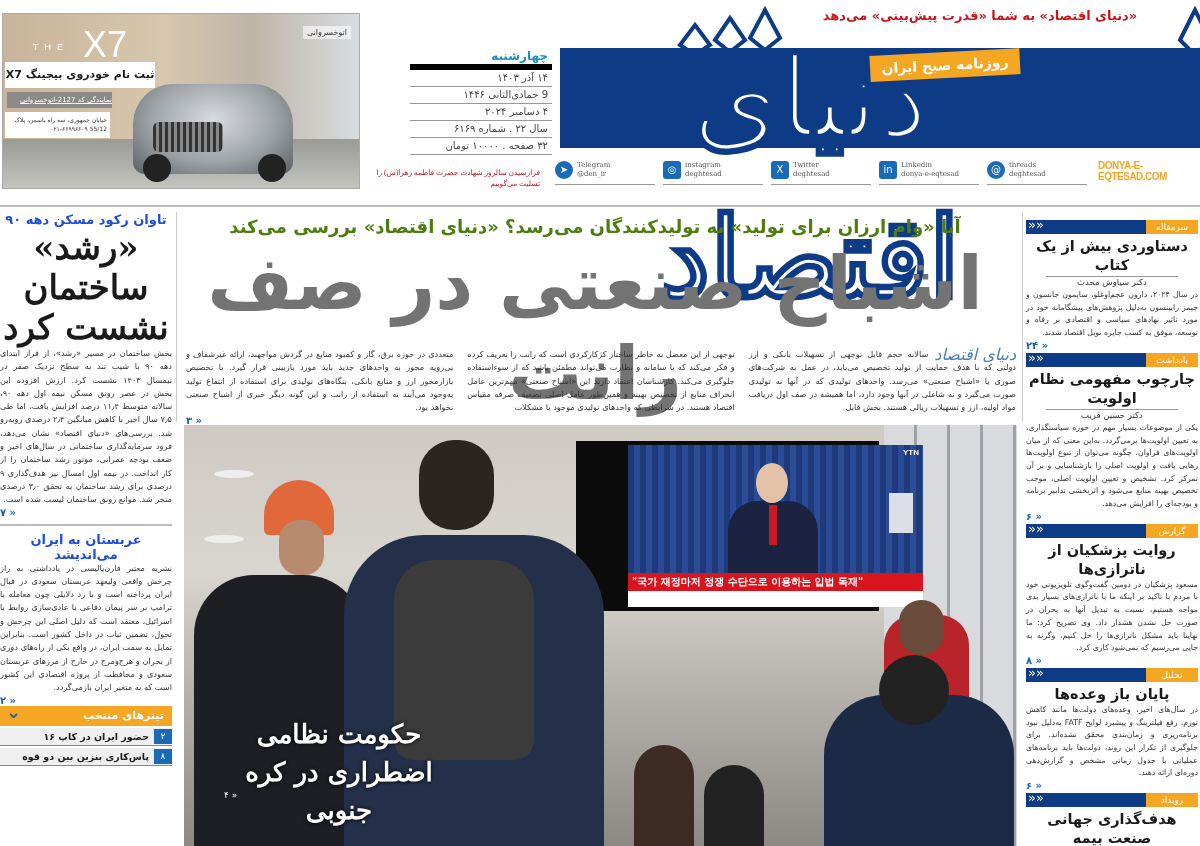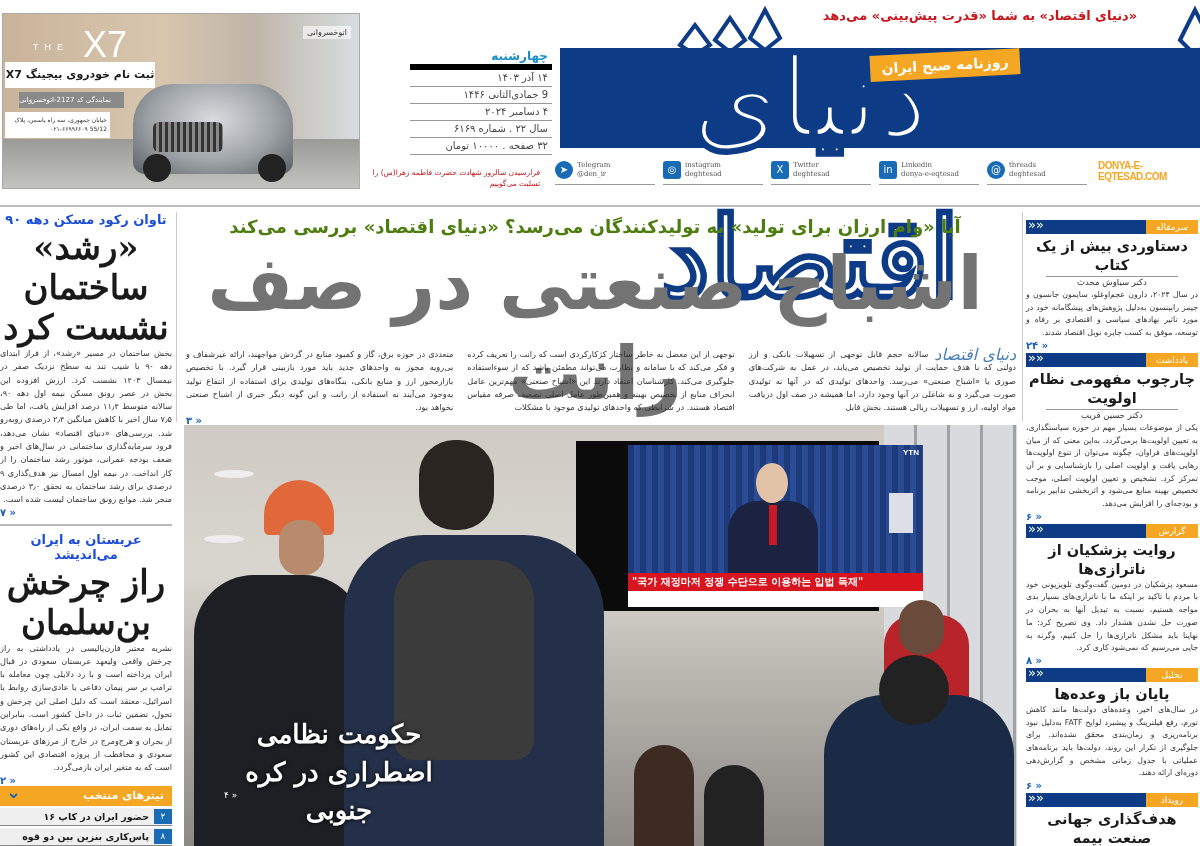--- a/index.html
+++ b/index.html
@@ -13,31 +13,31 @@
   #morning-badge { left: 870px; top: 52px; width: 150px; height: 26px; background: #f5a623; color: #fff; font-size: 14px; font-weight: bold; text-align: center; line-height: 26px; transform: rotate(-3deg); direction: rtl; }
   #social-row { left: 555px; top: 157px; width: 545px; height: 28px; display: flex; direction: ltr; gap: 8px; }
   .social { display: flex; align-items: center; gap: 4px; width: 100px; border-bottom: 1px solid #999; padding-bottom: 2px; }
   .social .ic { width: 18px; height: 18px; border-radius: 50%; background: #1a6bb5; color: #fff; font-size: 10px; text-align: center; line-height: 18px; flex-shrink: 0; }
   .social .ic.sq { border-radius: 3px; }
   .social .txt { font-family: "DejaVu Serif", serif; font-size: 7px; color: #555; line-height: 9px; }
   #site-url { left: 1098px; top: 160px; width: 102px; color: #f5a623; font-size: 10px; font-family: "Liberation Sans", sans-serif; font-weight: bold; letter-spacing: -0.5px; }
   #date-box { left: 410px; top: 48px; width: 142px; direction: rtl; font-size: 10px; color: #444; }
   #date-box .day { color: #1a8fc9; font-weight: bold; font-size: 12px; border-bottom: 6px solid #000000; padding: 1px 4px; }
   #date-box .row { border-bottom: 1px solid #999; padding: 2px 4px; line-height: 12px; }
-  #condolence { left: 370px; top: 167px; width: 170px; color: #c7161c; font-size: 7.5px; direction: rtl; line-height: 11px; }
+  #condolence { left: 370px; top: 167px; width: 170px; color: #c7161c; font-size: 7.5px; direction: rtl; line-height: 11px; font-family: Liberation Serif, serif; }
   
   #ad { left: 2px; top: 13px; width: 358px; height: 176px; background: linear-gradient(90deg,#c9b49a 0%,#d8c6ae 45%,#bfb5a8 70%,#d7dde0 100%); overflow: hidden; border: 1px solid #aaa; }
   #ad .floor { position: absolute; left: 0; top: 125px; width: 100%; height: 55px; background: linear-gradient(#9a9a96,#c8c8c4); }
   #ad .car { position: absolute; left: 130px; top: 70px; width: 160px; height: 90px; background: radial-gradient(ellipse at 50% 40%, #d9dcdf 0%, #9ea3a8 55%, #5a5e62 100%); border-radius: 40px 40px 12px 12px; }
   #ad .car .grille { position: absolute; left: 20px; top: 38px; width: 70px; height: 30px; background: repeating-linear-gradient(90deg,#333 0 3px,#888 3px 6px); border-radius: 6px; }
   #ad .wheel { position: absolute; width: 28px; height: 28px; border-radius: 50%; background: #222; top: 140px; }
   #ad-model { position: absolute; left: 80px; top: 10px; color: #fff; font-size: 36px; font-family: "Liberation Sans", sans-serif; }
   #ad-the { position: absolute; left: 30px; top: 28px; color: #fff; font-size: 9px; letter-spacing: 6px; font-family: "Liberation Sans", sans-serif; }
   #ad-title { position: absolute; left: 2px; top: 48px; width: 150px; height: 26px; background: #fff; font-size: 11px; font-weight: bold; direction: rtl; text-align: center; line-height: 26px; }
-  #ad-dealer { position: absolute; left: 16px; top: 78px; width: 105px; height: 16px; background: #8a8a8a; color: #fff; font-size: 7px; direction: rtl; text-align: left; line-height: 16px; }
+  #ad-dealer { position: absolute; left: 4px; top: 78px; width: 105px; height: 16px; background: #8a8a8a; color: #fff; font-size: 7px; direction: rtl; text-align: right; line-height: 16px; text-decoration: underline; }
   #ad-address { position: absolute; left: 2px; top: 98px; width: 105px; height: 26px; background: #fff; color: #333; font-size: 6px; direction: rtl; padding: 3px; line-height: 9px; }
   #ad-brand { position: absolute; right: 8px; top: 12px; font-size: 8px; color: #333; direction: rtl; background: rgba(255,255,255,.6); padding: 2px 4px; }
   .hr-top { left: 0; top: 205px; width: 1200px; height: 2px; background: #bbb; }
   
   #left-col { left: 0; top: 212px; width: 172px; direction: rtl; }
   .kicker { color: #1d4ed8; font-size: 13px; text-align: center; font-weight: bold; }
   .big-head { font-family: "DejaVu Serif", serif; font-weight: bold; font-size: 34px; text-align: center; line-height: 40px; letter-spacing: -1px; }
   .body-txt { font-size: 8.2px; line-height: 13.3px; text-align: justify; color: #333; }
   .ref { color: #1a5fb4; font-weight: bold; font-size: 10px; direction: ltr; text-align: left; }
   .sep { height: 2px; background: #bbb; margin: 6px 0; }
@@ -192,21 +192,20 @@
   <div id="caption-ref">۴ »</div>
 </div>
 
 <div class="abs" id="left-col">
   <div class="kicker">تاوان رکود مسکن دهه ۹۰</div>
   <div class="big-head">«رشد» ساختمان نشست کرد</div>
   <div class="body-txt">بخش ساختمان در مسیر «رشد»، از فراز ابتدای دهه ۹۰ با شیب تند به سطح نزدیک صفر در نیمسال ۱۴۰۳ نشست کرد. ارزش افزوده این بخش در عصر رونق مسکن نیمه اول دهه ۹۰، سالانه متوسط ۱۱٫۴ درصد افزایش یافت، اما طی ۷٫۵ سال اخیر با کاهش میانگین ۲٫۴ درصدی روبه‌رو شد. بررسی‌های «دنیای اقتصاد» نشان می‌دهد، فرود سرمایه‌گذاری ساختمانی در سال‌های اخیر و ضعف بودجه عمرانی، موتور رشد ساختمان را از کار انداخت. در نیمه اول امسال نیز هدف‌گذاری ۹ درصدی برای رشد ساختمان به تحقق ۳٫۰ درصدی منجر شد. موانع رونق ساختمان لیست شده است.</div>
   <div class="ref">۷ »</div>
   <div class="sep"></div>
   <div class="kicker">عربستان به ایران می‌اندیشد</div>
-  <div class="big-head">راز چرخش بن‌سلمان</div>
   <div class="body-txt">نشریه معتبر فارن‌پالیسی در یادداشتی به راز چرخش واقعی ولیعهد عربستان سعودی در قبال ایران پرداخته است و با رد دلایلی چون معامله با ترامپ بر سر پیمان دفاعی یا عادی‌سازی روابط با اسرائیل، معتقد است که دلیل اصلی این چرخش و تحول، تضمین ثبات در داخل کشور است. بنابراین تمایل به سمت ایران، در واقع یکی از راه‌های دوری از بحران و هرج‌ومرج در خارج از مرزهای عربستان سعودی و محافظت از پروژه اقتصادی این کشور است که به متغیر ایران بازمی‌گردد.</div>
   <div class="ref">۲ »</div>
   <div id="picks-head">
     <span>تیترهای منتخب</span>
     <span class="chev">⌄</span>
   </div>
   <div class="pick">
       <span class="num">۲</span>
       <span class="lbl">حضور ایران در کاپ ۱۶</span>
     </div>

